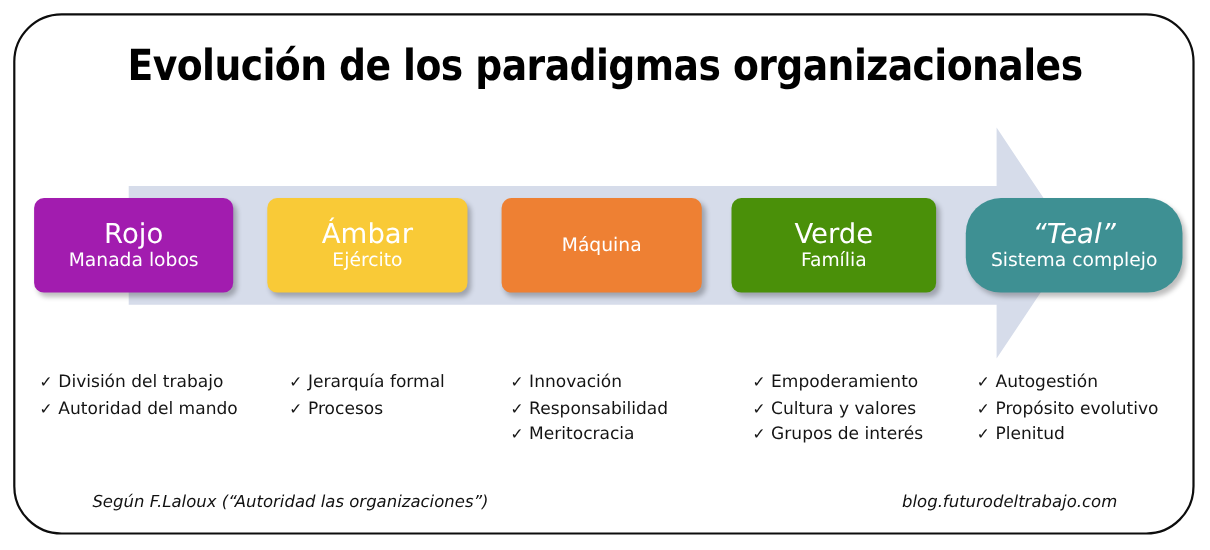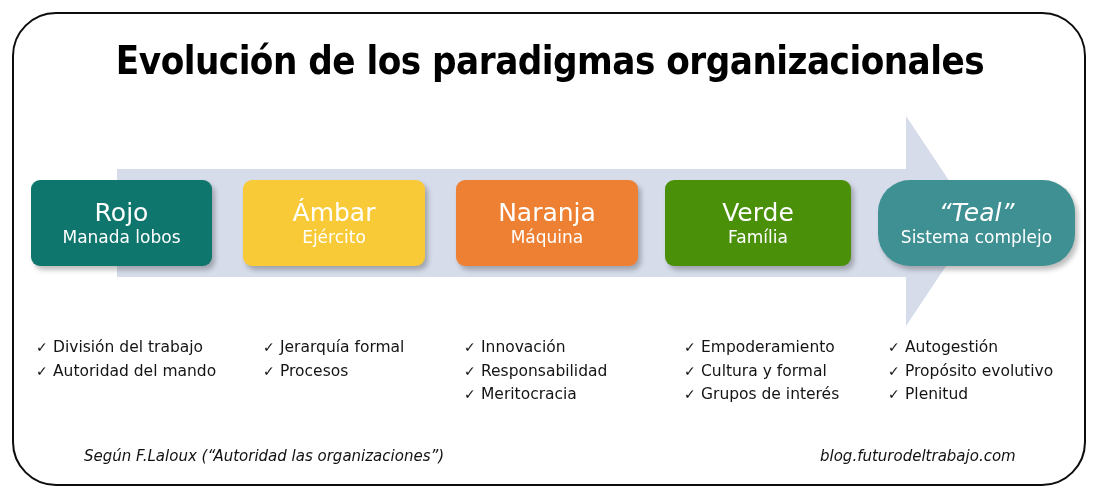--- a/index.html
+++ b/index.html
@@ -129,32 +129,31 @@
   <div class="card-frame"></div>
 
   <div class="title">Evolución de los paradigmas organizacionales</div>
 
   <svg class="arrow-layer" viewBox="0 0 1100 500" width="1100" height="500" xmlns="http://www.w3.org/2000/svg">
     <polygon points="117,169 906,169 906,116 976,221 906,326 906,277 117,277" fill="#D6DCEA"></polygon>
   </svg>
 
   <div class="stages">
 
-    <div class="stage-box" style="left:31px; width:181px; background:#0f766e;">
+    <div class="stage-box" style="left:31px; width:181px; background:#a21caf;">
       <div class="stage-name">Rojo</div>
       <div class="stage-sub">Manada lobos</div>
     </div>
 
     <div class="stage-box" style="left:243px; width:182px; background:#F9CA37;">
       <div class="stage-name">Ámbar</div>
       <div class="stage-sub">Ejército</div>
     </div>
 
     <div class="stage-box" style="left:456px; width:182px; background:#EE8033;">
-      <div class="stage-name">Naranja</div>
       <div class="stage-sub">Máquina</div>
     </div>
 
     <div class="stage-box" style="left:665px; width:186px; background:#4A9009;">
       <div class="stage-name">Verde</div>
       <div class="stage-sub">Família</div>
     </div>
 
     <div class="stage-box" style="left:878px; width:197px; background:#3E9093;border-radius:32px;">
       <div class="stage-name italic-name">“Teal”</div>
@@ -174,21 +173,21 @@
   </div>
 
   <div class="bullets" style="left:464px;">
     <span class="bullet-row"><span class="check">✓</span><span>Innovación</span></span>
     <span class="bullet-row"><span class="check">✓</span><span>Responsabilidad</span></span>
     <span class="bullet-row"><span class="check">✓</span><span>Meritocracia</span></span>
   </div>
 
   <div class="bullets" style="left:684px;">
     <span class="bullet-row"><span class="check">✓</span><span>Empoderamiento</span></span>
-    <span class="bullet-row"><span class="check">✓</span><span>Cultura y formal</span></span>
+    <span class="bullet-row"><span class="check">✓</span><span>Cultura y valores</span></span>
     <span class="bullet-row"><span class="check">✓</span><span>Grupos de interés</span></span>
   </div>
 
   <div class="bullets" style="left:888px;">
     <span class="bullet-row"><span class="check">✓</span><span>Autogestión</span></span>
     <span class="bullet-row"><span class="check">✓</span><span>Propósito evolutivo</span></span>
     <span class="bullet-row"><span class="check">✓</span><span>Plenitud</span></span>
   </div>
 
   <div class="footer footer-left">Según F.Laloux (“Autoridad las organizaciones”)</div>

